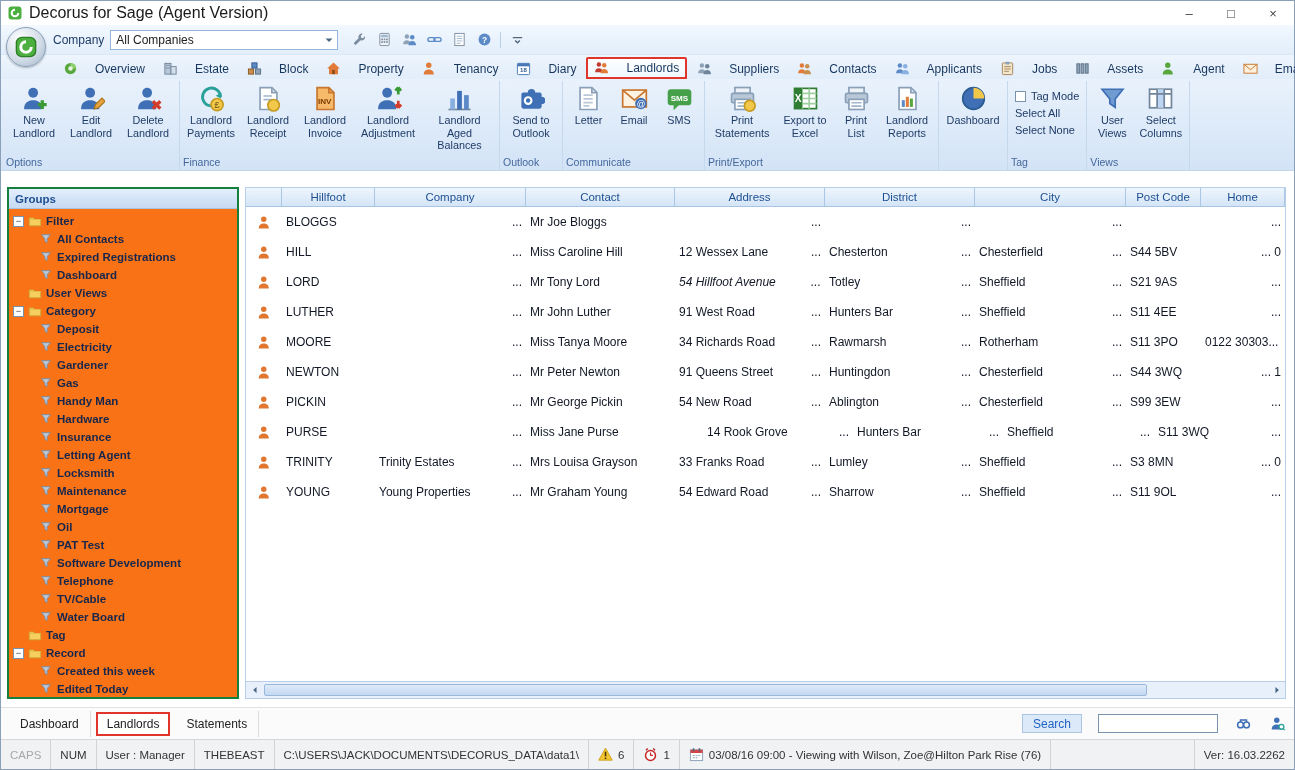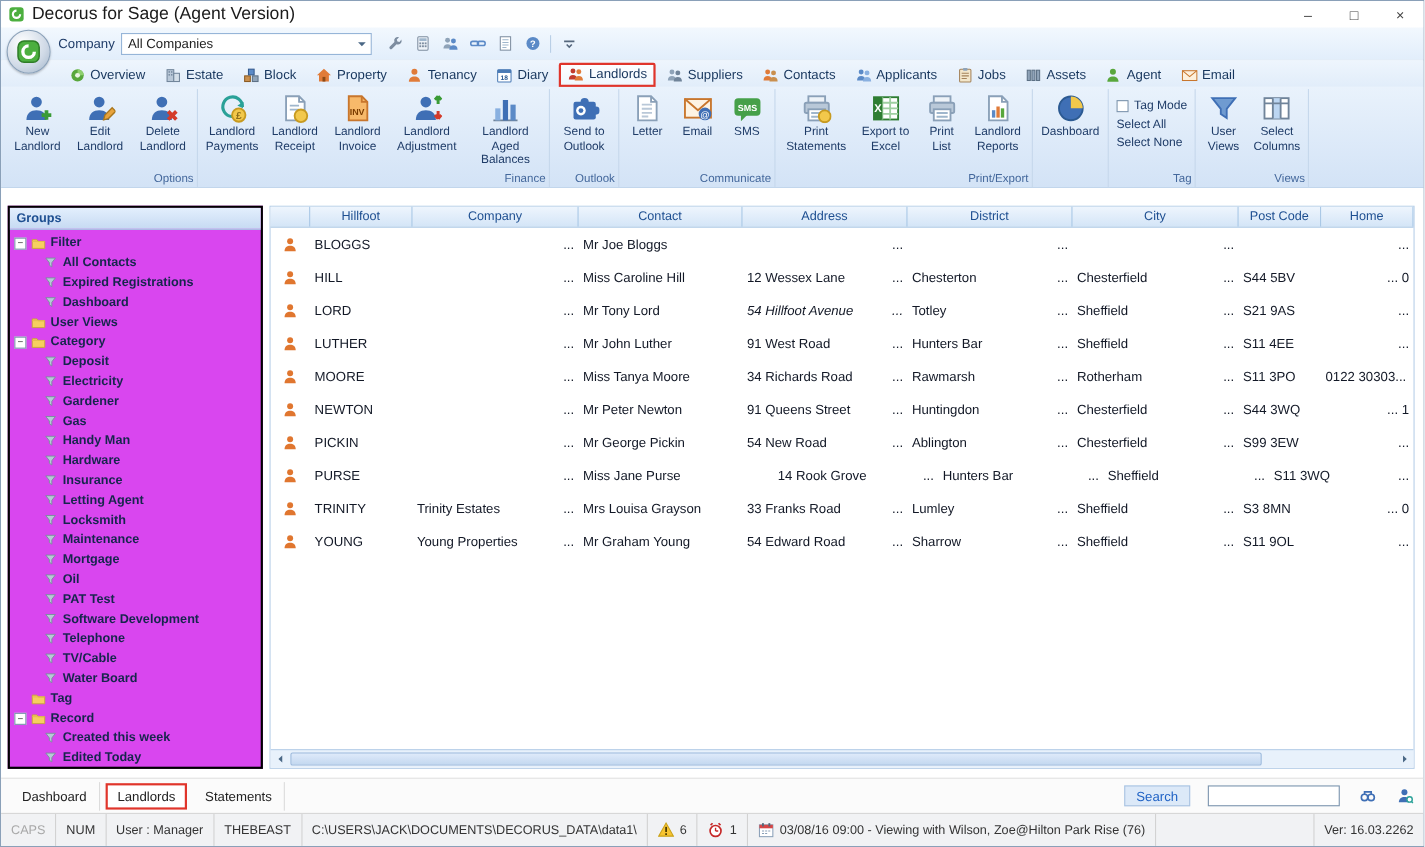--- a/index.html
+++ b/index.html
@@ -15,40 +15,40 @@
 .qat{height:30px;flex:0 0 30px;display:flex;align-items:center;background:linear-gradient(#f2f8fe,#e2eefb);padding-left:52px;border-bottom:1px solid #d9e7f6}
 .lbl{font-size:12px;color:#1f3c68;margin-right:6px}
 .combo{width:228px;height:20px;background:#fff;border:1px solid #96b5d8;display:flex;align-items:center;font-size:12px;color:#222;padding-left:5px;cursor:pointer}
 .combo-arrow{margin-left:auto;width:16px;height:16px;display:inline-flex}
 .qat-icons{display:flex;gap:7px;margin-left:12px}
 .qat-btn{width:18px;height:18px;display:inline-flex;align-items:center;justify-content:center;cursor:pointer}
 .qat-btn svg{width:15px;height:15px}
 .qat-sep{width:1px;height:16px;background:#b9cfe6;margin:0 7px}
 
 .rtabs{height:24px;flex:0 0 24px;display:flex;align-items:flex-end;background:linear-gradient(#eef5fd,#e1edfa);padding-left:54px;gap:2px}
-.rtab{display:flex;align-items:flex-start;gap:4px;padding:2px 8px 3px;font-size:12px;color:#17365d;cursor:pointer;white-space:nowrap}
+.rtab{display:flex;align-items:center;gap:17px;padding:2px 8px 3px;font-size:12px;color:#17365d;cursor:pointer;white-space:nowrap}
 .rtab .ico{width:15px;height:15px}
 .rtab.active{background:linear-gradient(#fdfeff,#f0f7fd);border:1px solid #c2d6ec;border-bottom:0;border-radius:2px 2px 0 0}
 .rtab.red-box{border:2px solid #e0352b;padding:1px 6px 2px}
 
 .ribbon{height:92px;flex:0 0 92px;background:linear-gradient(#e9f2fc,#d3e3f6);border-bottom:1px solid #c2d6ec;display:flex;padding:2px 0 0 2px}
 .rgroup{display:flex;flex-direction:column;border-right:1px solid #c6d8ec;padding:1px 3px 0}
 .rgroup-body{flex:1;display:flex;align-items:flex-start;gap:1px}
 .rbtn{display:flex;flex-direction:column;align-items:center;padding:3px 2px 1px;border-radius:3px;cursor:pointer}
 .rbtn .ico.big{width:27px;height:27px;margin-bottom:2px}
 .rbtn-label{font-size:10.8px;line-height:1.18;color:#1f3c68;text-align:center}
-.rgroup-cap{height:15px;font-size:10.5px;color:#44689c;text-align:right;padding-top:1px}
+.rgroup-cap{height:15px;font-size:10.5px;color:#44689c;text-align:left;padding-top:1px}
 .rstack{display:flex;flex-direction:column;gap:5px;padding:8px 4px 0}
 .rstack-item{display:flex;align-items:center;gap:5px;font-size:11px;color:#1f3c68;cursor:pointer;white-space:nowrap}
 .cbx{width:11px;height:11px;background:#fff;border:1px solid #7a93ad;flex:0 0 11px}
 .ico{display:inline-flex}
 .ico svg{width:100%;height:100%}
 
 .workspace{flex:1;display:flex;padding:16px 8px 8px 6px;background:#fff;min-height:0}
-.sidebar{width:232px;flex:0 0 232px;border:2px solid #000000;display:flex;flex-direction:column;margin-right:6px;background:#d946ef}
+.sidebar{width:232px;flex:0 0 232px;border:2px solid #15803d;display:flex;flex-direction:column;margin-right:6px;background:#f97316}
 .side-head{height:20px;flex:0 0 20px;background:linear-gradient(#e3effd,#c6daf2);border-bottom:1px solid #a8c6e4;font-size:11.5px;font-weight:bold;color:#1e4f91;display:flex;align-items:center;padding-left:6px}
 .tree{flex:1;overflow:hidden;padding-top:3px}
 .tnode{height:18px;display:flex;align-items:center;font-size:11.5px;color:#16264d;cursor:pointer}
 .tnode .ico{width:14px;height:14px;margin-right:4px;flex:0 0 14px}
 .xbox{width:11px;height:11px;border:1px solid #7a93ad;background:#fff;font-size:9px;line-height:9px;text-align:center;color:#333;margin:0 4px;flex:0 0 11px}
 .xspace{width:19px;flex:0 0 19px}
 .indent{width:30px;flex:0 0 30px}
 .tlabel{white-space:nowrap;font-weight:bold}
 
 .gridwrap{flex:1;display:flex;flex-direction:column;border:1px solid #b7cfe8;min-width:0;background:#fff}

